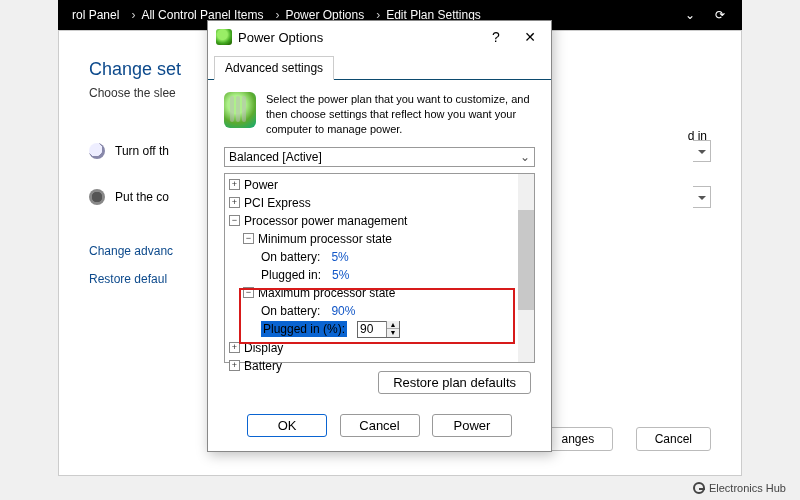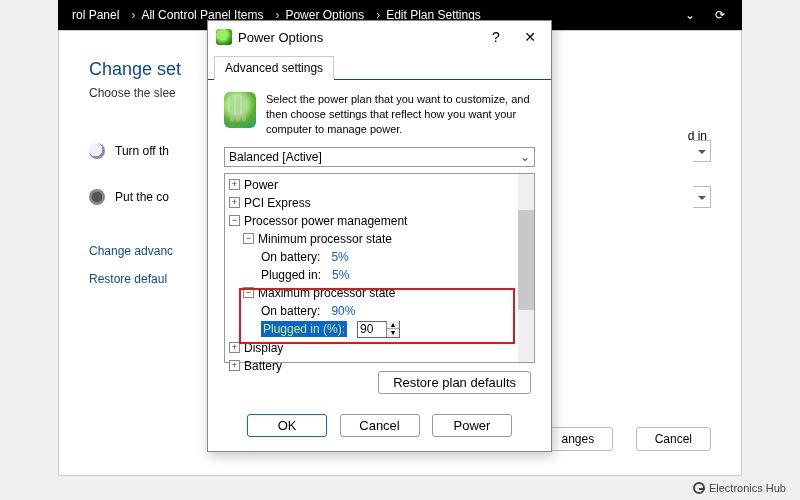--- a/index.html
+++ b/index.html
@@ -42,21 +42,21 @@
     .plan-combo:after { content: "⌄"; color: #555; font-size: 12px; }
 
     .tree { border: 1px solid #999; height: 190px; font-size: 12px; padding: 2px 0; position: relative; }
     .tree-scroll { position: absolute; top: 0; right: 0; bottom: 0; width: 16px; background: #f0f0f0; }
     .tree-scroll-thumb { position: absolute; top: 36px; width: 100%; height: 100px; background: #c8c8c8; }
     .node { display: flex; align-items: center; padding: 1px 4px; line-height: 16px; }
     .exp { width: 11px; height: 11px; border: 1px solid #888; display: inline-flex; align-items: center; justify-content: center; margin-right: 4px; font-size: 9px; line-height: 1; color: #333; background: #fff; cursor: pointer; }
     .ind1 { padding-left: 18px; }
     .ind2 { padding-left: 36px; gap: 8px; }
     .valspan { color: #1257c7; margin-left: 3px; }
-    .sel-label { background: #0a64d1; color: #bef264; padding: 0 2px; }
+    .sel-label { background: #0a64d1; color: #000000; padding: 0 2px; }
     .spin { display: inline-flex; align-items: center; margin-left: 2px; border: 1px solid #666; height: 17px; }
     .spin input { width: 28px; border: none; font-size: 12px; padding: 0 2px; outline: none; }
     .spin-btns { display: flex; flex-direction: column; border-left: 1px solid #888; }
     .spin-btns div { width: 12px; height: 8px; font-size: 7px; line-height: 8px; text-align: center; background: #eee; cursor: pointer; }
     .spin-btns div:first-child { border-bottom: 1px solid #aaa; }
     .redbox { position: absolute; border: 2px solid #d71a1a; left: 14px; top: 114px; width: 276px; height: 56px; pointer-events: none; }
 
     .restore-row { text-align: right; margin-top: 8px; }
     .dlg-footer { text-align: center; padding: 10px 0 14px; border-top: none; }
     .winbtn { font-size: 13px; padding: 3px 0; width: 80px; margin: 0 4px; background: #fff; border: 1px solid #999; border-radius: 3px; cursor: pointer; }

